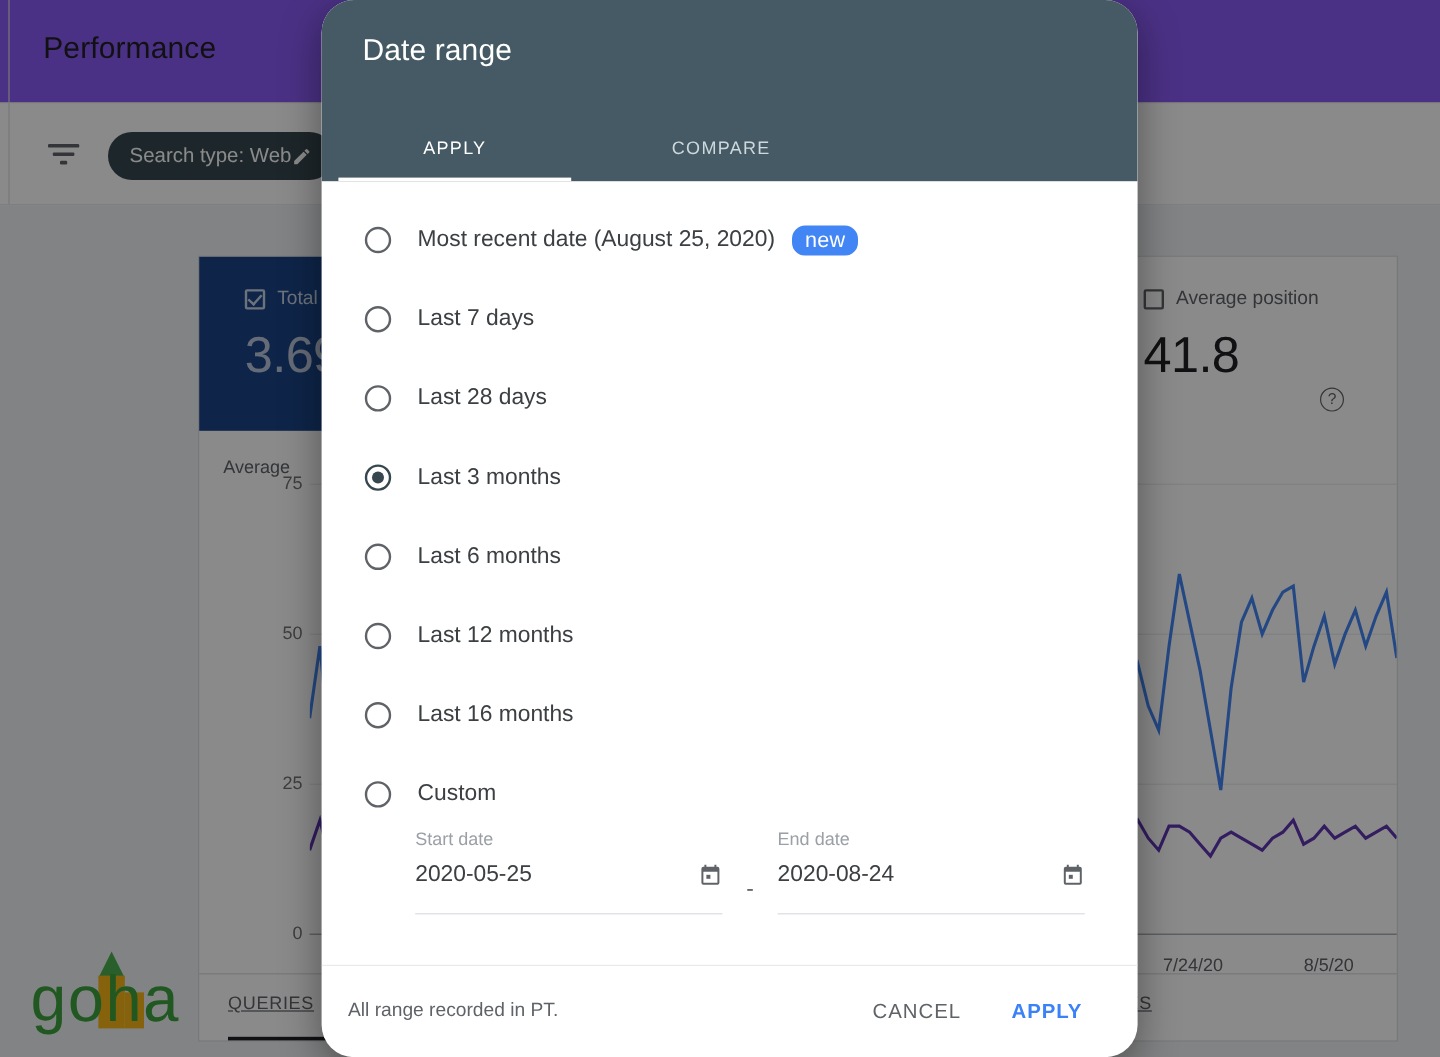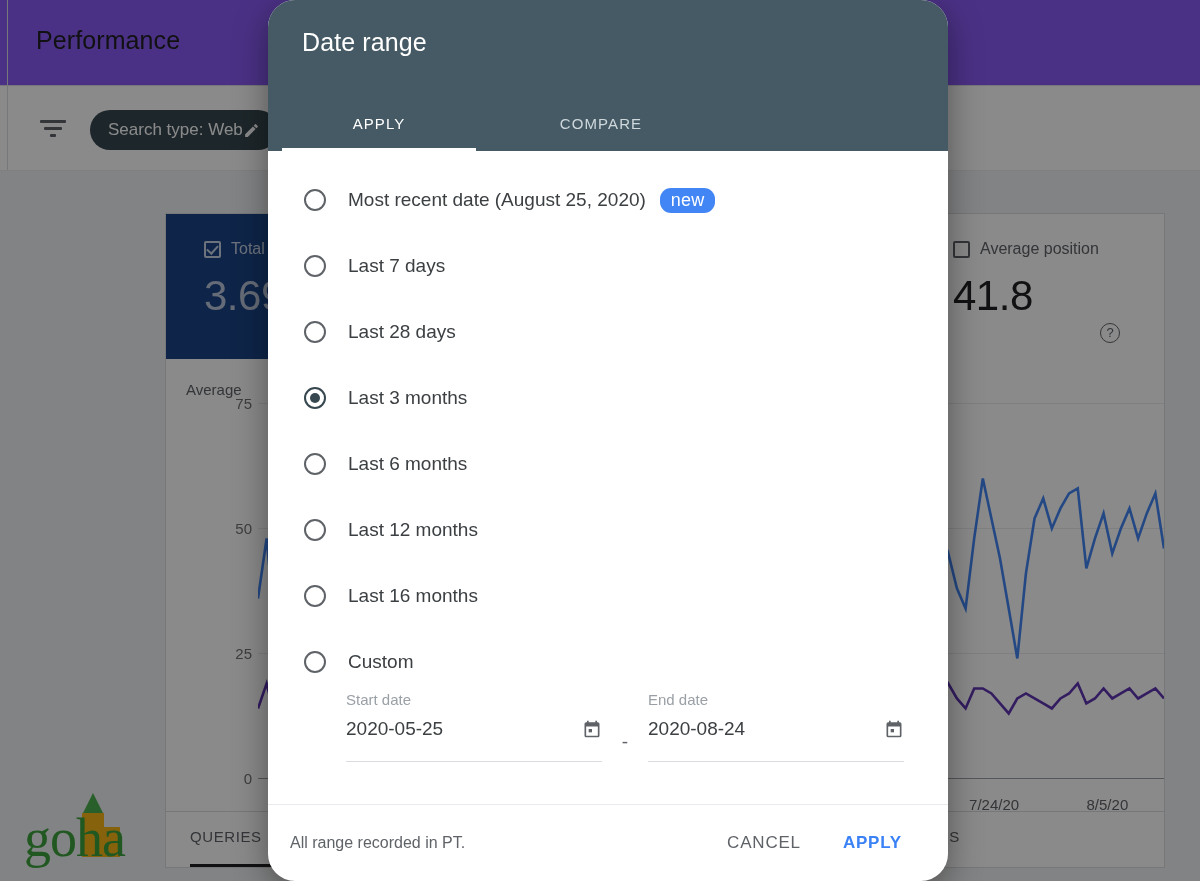--- a/index.html
+++ b/index.html
@@ -240,20 +240,21 @@
     height: 55px;
     border-top: 1px solid #dadce0;
   }
   .table-tab {
     position: absolute;
     top: 16px;
     font-size: 15px;
     color: #5f6368;
     letter-spacing: .6px;
     white-space: nowrap;
+    text-decoration: underline;
   }
   .table-tab-underline {
     position: absolute;
     height: 3px;
     background: #202124;
     bottom: 0;
   }
 
   
   .logo {
@@ -262,21 +263,21 @@
     bottom: 14px;
     width: 132px;
     height: 70px;
   }
   .logo-text {
     position: absolute;
     left: 0; top: 10px;
     font-size: 54px;
     color: #3ea33e;
     letter-spacing: -1px;
-    font-family: Liberation Serif, serif;
+    font-family: Liberation Mono, monospace;
   }
   .logo-arrow {
     position: absolute;
     left: 58px; top: -4px;
     width: 0; height: 0;
     border-left: 11px solid transparent;
     border-right: 11px solid transparent;
     border-bottom: 22px solid #4CAF50;
   }
   .logo-bar {

